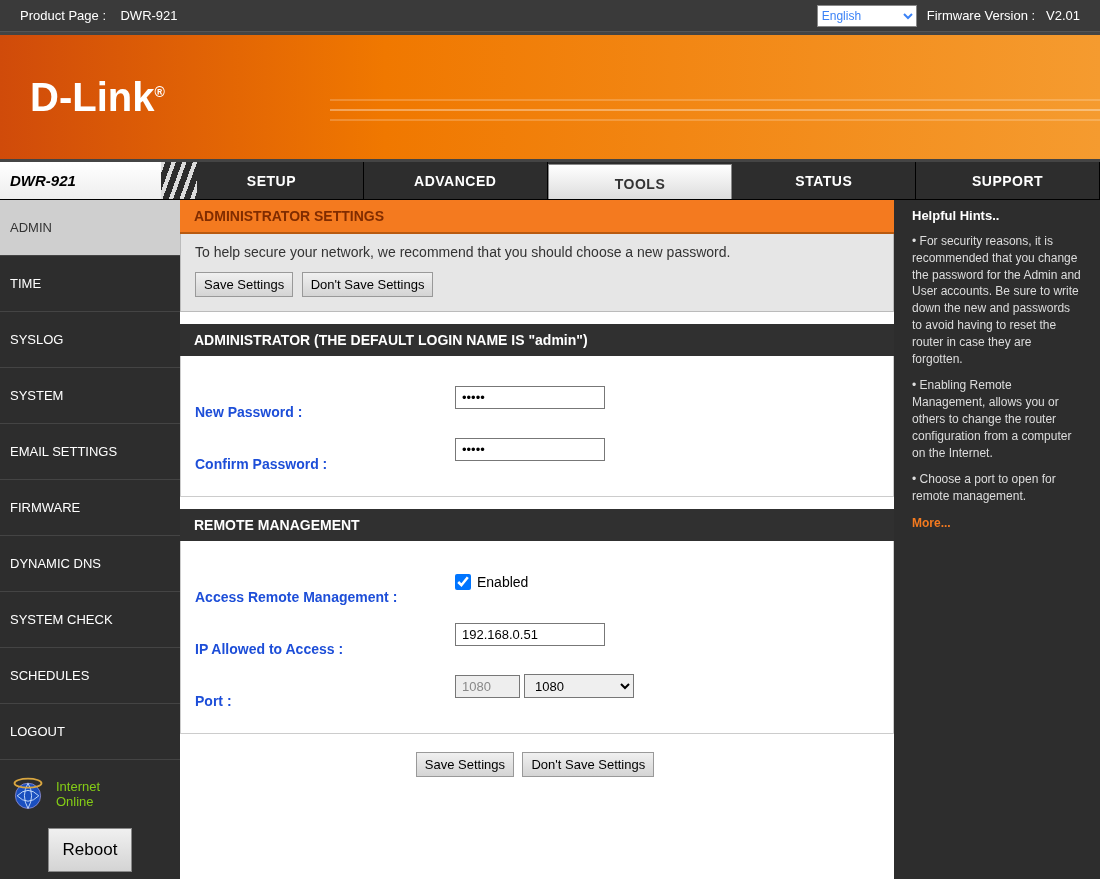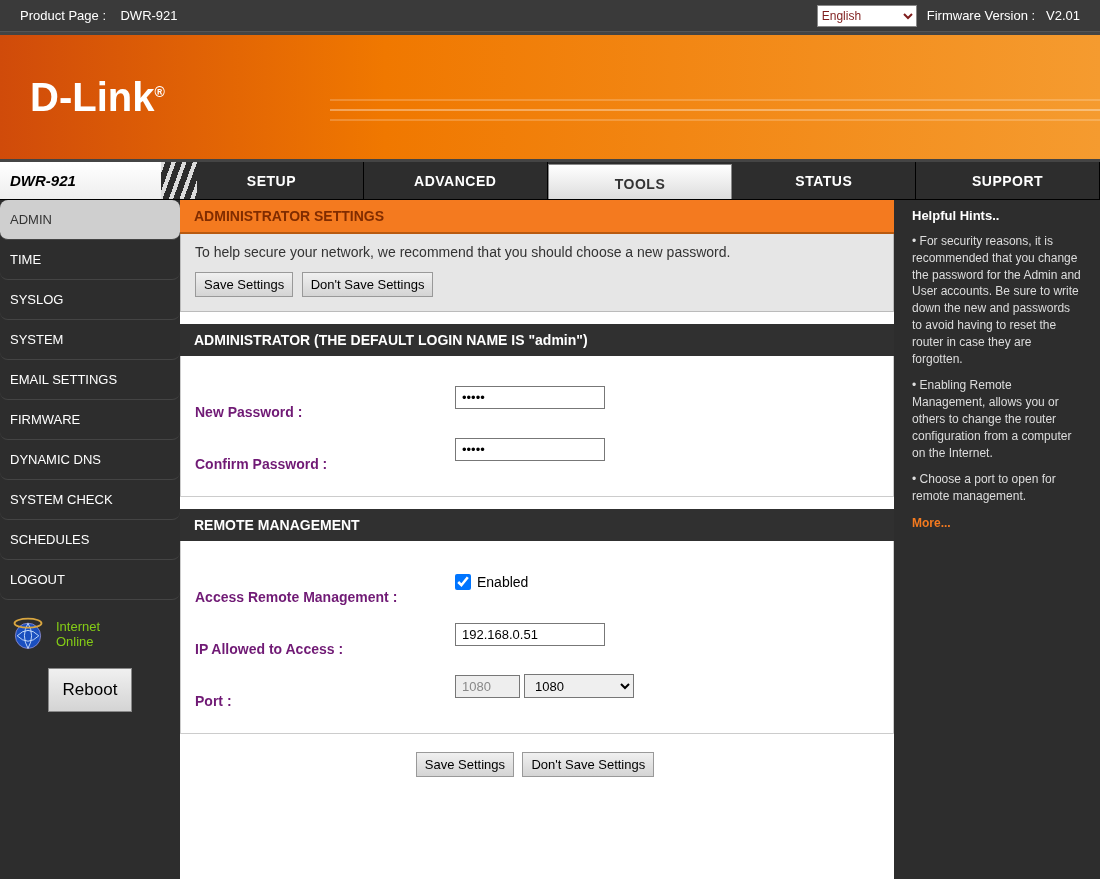--- a/index.html
+++ b/index.html
@@ -19,21 +19,21 @@
       align-items: center;
       padding: 0 20px;
       font-size: 13px;
       border-bottom: 1px solid #555;
     }
     .topbar .product-page { flex: 1; }
     .topbar .lang-select {
       width: 100px;
       height: 22px;
       background: #fff;
-      color: #7f1d1d;
+      color: #3b82f6;
       border: 1px solid #888;
       font-size: 12px;
     }
     .topbar .fw { margin-left: 10px; }
 
     
     .banner {
       background: linear-gradient(to right, #d04b0a 0%, #f07800 35%, #f59b2f 100%);
       height: 130px;
       position: relative;
@@ -116,24 +116,23 @@
       display: flex;
       min-height: 680px;
     }
     .sidebar {
       width: 180px;
       background: #2d2d2d;
       color: #fff;
       font-size: 13px;
     }
     .sidebar .side-item {
-      padding: 12px 10px;
+      padding: 20px 10px;
       border-bottom: 1px solid #444;
       cursor: pointer;
-      border-radius: 8px;
     }
     .sidebar .side-item.active {
       background: #cfcfcf;
       color: #333;
     }
     .internet-block {
       display: flex;
       align-items: center;
       gap: 10px;
       padding: 16px 10px;
@@ -188,21 +187,21 @@
       padding: 8px 14px;
       margin-top: 12px;
     }
     .form-block {
       padding: 12px 14px 18px 14px;
       border: 1px solid #ccc;
       border-top: none;
       font-size: 14px;
     }
     .frow { display: flex; align-items: center; margin: 6px 0; }
-    .flabel { width: 260px; font-weight: bold; color: #701a75; margin-top: 30px; }
+    .flabel { width: 260px; font-weight: bold; color: #1d4ed8; margin-top: 30px; }
     .finput { border: 1px solid #777; padding: 3px 6px; font-size: 13px; width: 150px; }
     .finput.small { width: 65px; color: #888; background: #eee; }
     .fselect { border: 1px solid #777; padding: 2px 6px; font-size: 13px; width: 110px; height: 24px; margin-left: 4px; }
     .checkbox { width: 16px; height: 16px; }
     .after-label { margin-left: 6px; }
     .btn-row { text-align: center; margin-top: 18px; }
 
     .hints {
       width: 206px;
       background: #2d2d2d;

